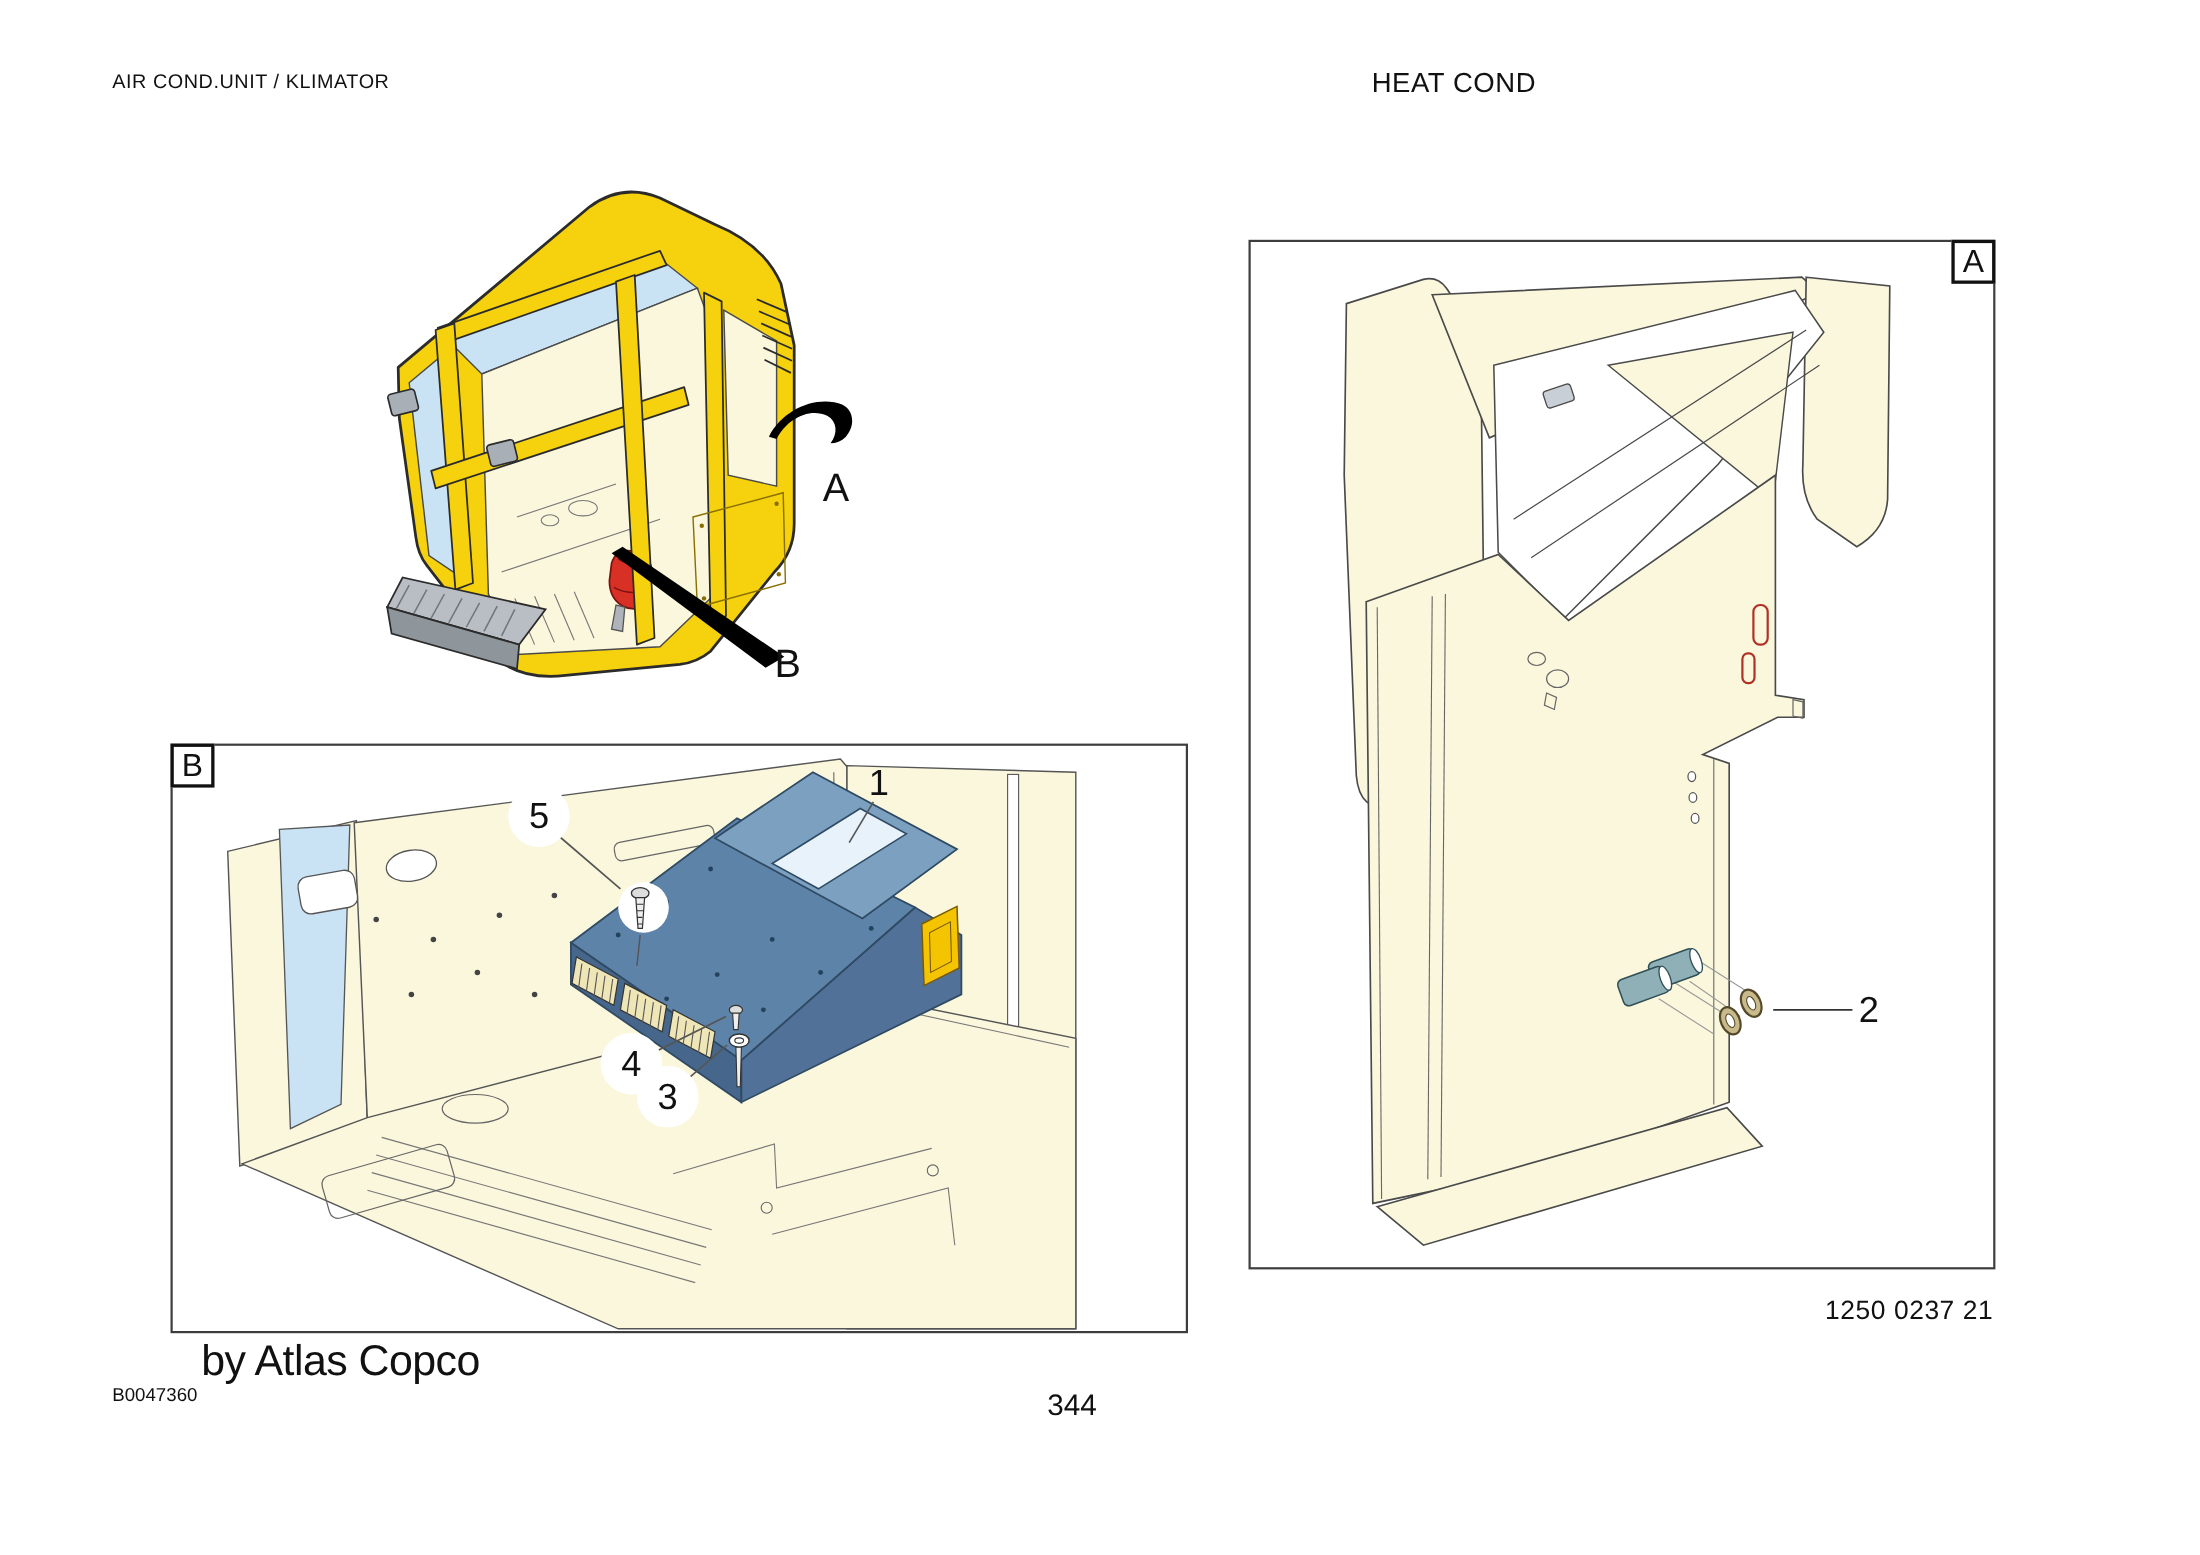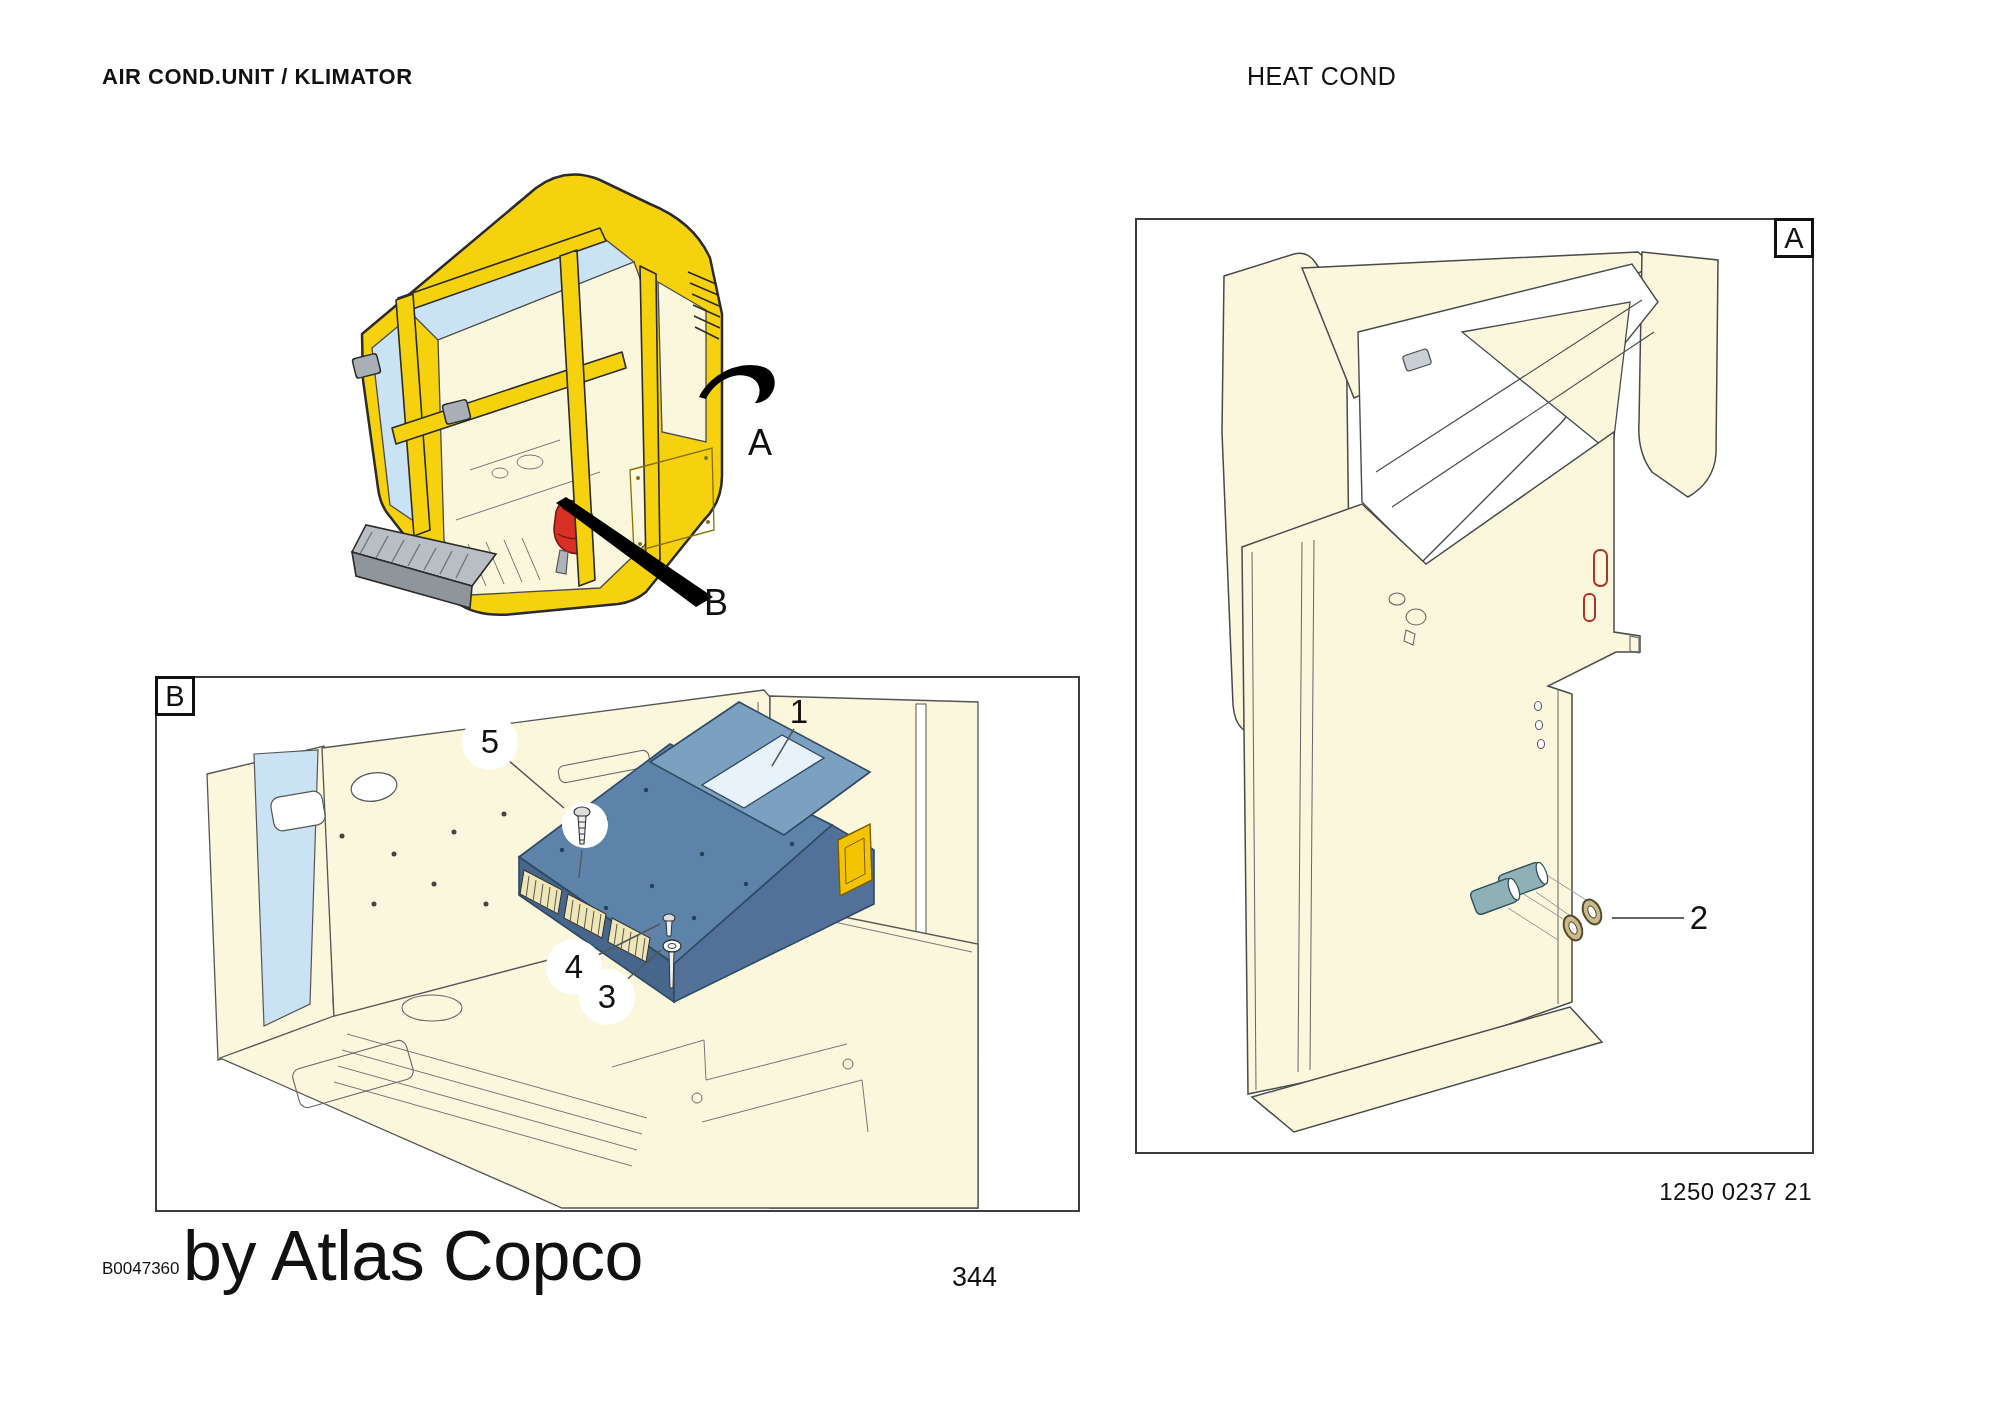--- a/index.html
+++ b/index.html
@@ -1,33 +1,33 @@
 <!DOCTYPE html>
 <html><head>
 <meta charset="utf-8">
 <style>
   html,body{margin:0;padding:0;background:#ffffff;}
   .page{position:relative;width:2000px;height:1414px;background:#ffffff;overflow:hidden;
         font-family:"Liberation Sans",sans-serif;color:#111;}
-  .title-left{position:absolute;left:102px;top:64px;font-size:22px;font-weight:bold;letter-spacing:.5px;}
+  .title-left{position:absolute;left:102px;top:64px;font-size:18px;font-weight:normal;letter-spacing:.5px;}
   .title-right{position:absolute;left:1247px;top:62px;font-size:25px;font-weight:400;letter-spacing:.5px;}
   .detail-box{position:absolute;border:2px solid #3d3d3d;background:#fff;}
   .b-box{left:155px;top:676px;width:921px;height:532px;}
   .a-box{left:1135px;top:218px;width:675px;height:932px;}
   .box-label{position:absolute;width:34px;height:34px;border:3px solid #111;background:#fff;
              font-size:29px;line-height:34px;text-align:center;font-weight:400;z-index:5;}
   .box-label.tl{left:-2px;top:-2px;}
   .box-label.tr{right:-2px;top:-2px;}
   .callout{position:absolute;width:44px;height:44px;text-align:center;line-height:44px;
            font-size:33px;color:#111;z-index:6;}
   .view-ref{position:absolute;width:44px;height:44px;text-align:center;line-height:44px;
             font-size:36px;color:#111;}
   .part-number{position:absolute;right:188px;top:1178px;font-size:24px;letter-spacing:.5px;margin-left:40px;}
   .doc-number{position:absolute;left:102px;top:1259px;font-size:17px;}
-  .brand{position:absolute;left:183px;top:1216px;font-size:70px;font-weight:400;letter-spacing:-.5px;}
+  .brand{position:absolute;left:183px;top:1216px;font-size:39px;font-weight:400;letter-spacing:-.5px;}
   .page-number{position:absolute;left:952px;top:1262px;font-size:27px;}
   svg{position:absolute;left:0;top:0;}
 </style>
 </head>
 <body>
 
 <div class="page">
 
   <div class="title-left">AIR COND.UNIT / KLIMATOR</div>
   <div class="title-right">HEAT COND</div>

